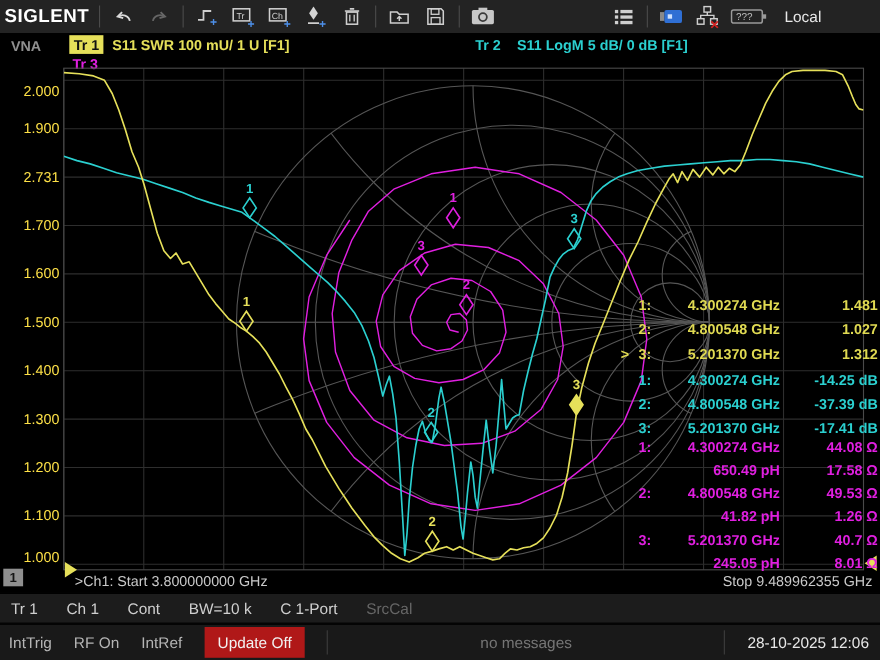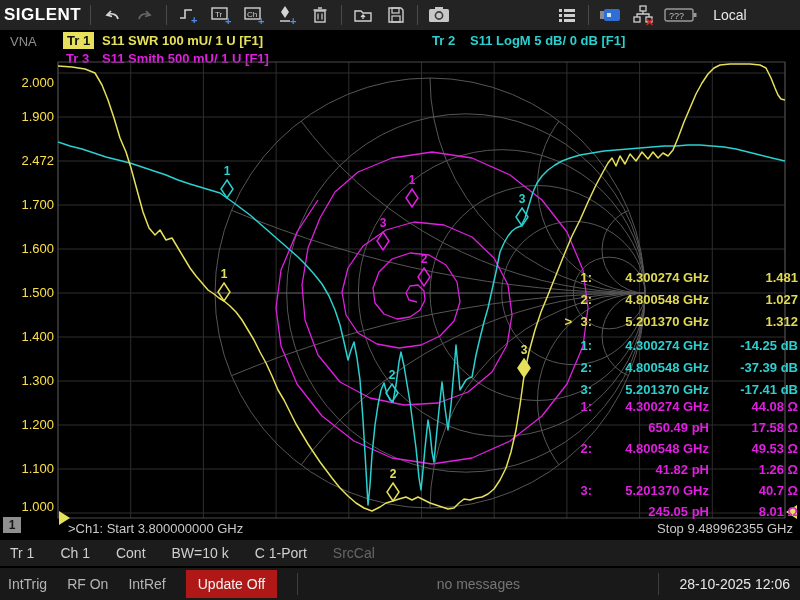--- a/index.html
+++ b/index.html
@@ -8,21 +8,21 @@
   
   .toolbar{position:absolute;top:0;left:0;width:800px;height:30px;background:#232323;
            display:flex;align-items:center;padding:0 4px;box-sizing:border-box;gap:9px;}
   .brand{color:#fff;font-weight:700;font-size:17px;letter-spacing:.5px;}
   .tbsep{width:1px;height:20px;background:#4b4b4b;flex:0 0 1px;}
   .tbi{display:inline-flex;align-items:center;justify-content:center;width:24px;height:24px;}
   .tbi svg{display:block;}
   .mode{color:#e8e8e8;font-size:14px;margin-left:6px;}
   
   .ti{position:absolute;left:0;top:30px;width:800px;height:36px;font-size:13px;font-weight:700;}
-  .ti .sys{position:absolute;left:10px;top:4px;color:#8f8f8f;font-weight:400;}
+  .ti .sys{position:absolute;left:10px;top:4px;color:#8f8f8f;font-weight:700;}
   .tr1chip{position:absolute;left:63px;top:2px;background:#e6e05a;color:#111;padding:1px 4px;}
   .tr1p{position:absolute;left:102px;top:3px;color:#e6e05a;}
   .tr2n{position:absolute;left:432px;top:3px;color:#2bd0d0;}
   .tr2p{position:absolute;left:470px;top:3px;color:#2bd0d0;}
   .tr3n{position:absolute;left:66px;top:21px;color:#e01fe0;}
   .tr3p{position:absolute;left:102px;top:21px;color:#e01fe0;}
   
   #plot{position:absolute;left:0;top:0;}
   .ylab{position:absolute;width:52px;text-align:right;color:#fde047;font-size:13px;left:2px;line-height:18px;}
   
@@ -173,21 +173,20 @@
     <span class="mode">Local</span>
   </div>
 
   <div class="ti">
     <span class="sys">VNA</span>
     <span class="tr1chip">Tr 1</span>
     <span class="tr1p">S11 SWR 100 mU/ 1 U [F1]</span>
     <span class="tr2n">Tr 2</span>
     <span class="tr2p">S11 LogM 5 dB/ 0 dB [F1]</span>
     <span class="tr3n">Tr 3</span>
-    <span class="tr3p">S11 Smith 500 mU/ 1 U [F1]</span>
   </div>
 
   <svg id="plot" width="800" height="540">
       <defs>
         <clipPath id="pc">
           <rect x="58" y="62" width="727" height="456"></rect>
         </clipPath>
         <clipPath id="sc">
           <circle cx="430" cy="293" r="215"></circle>
         </clipPath>
@@ -256,21 +255,21 @@
       <polygon points="383,232 389,241 383,250 377,241" fill="none" stroke="#e01fe0" stroke-width="1.5"></polygon>
       <text x="383" y="227" fill="#e01fe0" font-size="12" font-weight="bold" text-anchor="middle" font-family="&quot;Liberation Sans&quot;,sans-serif">3</text>
       <polygon points="424,268 430,277 424,286 418,277" fill="none" stroke="#e01fe0" stroke-width="1.5"></polygon>
       <text x="424" y="263" fill="#e01fe0" font-size="12" font-weight="bold" text-anchor="middle" font-family="&quot;Liberation Sans&quot;,sans-serif">2</text>
       <polygon points="59,511 59,525 70,518" fill="#e6e05a"></polygon>
       <polygon points="797,505 797,519 786,512" fill="#e6e05a"></polygon>
     </svg>
 
   <span class="ylab" style="top:74px">2.000</span>
   <span class="ylab" style="top:108px">1.900</span>
-  <span class="ylab" style="top:152px">2.472</span>
+  <span class="ylab" style="top:152px">2.731</span>
   <span class="ylab" style="top:196px">1.700</span>
   <span class="ylab" style="top:240px">1.600</span>
   <span class="ylab" style="top:284px">1.500</span>
   <span class="ylab" style="top:328px">1.400</span>
   <span class="ylab" style="top:372px">1.300</span>
   <span class="ylab" style="top:416px">1.200</span>
   <span class="ylab" style="top:460px">1.100</span>
   <span class="ylab" style="top:498px">1.000</span>
 
   <div class="mtbl yl" style="top:266px">

